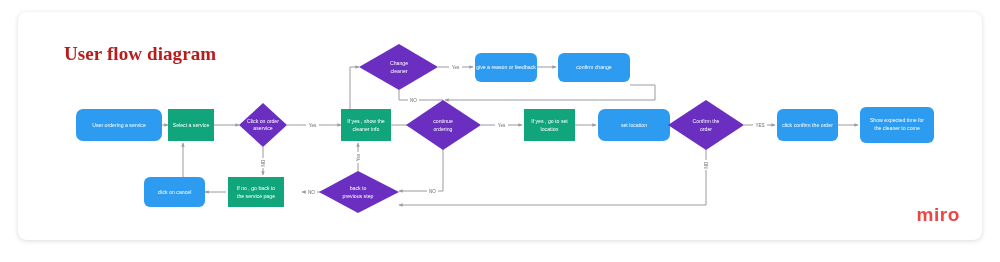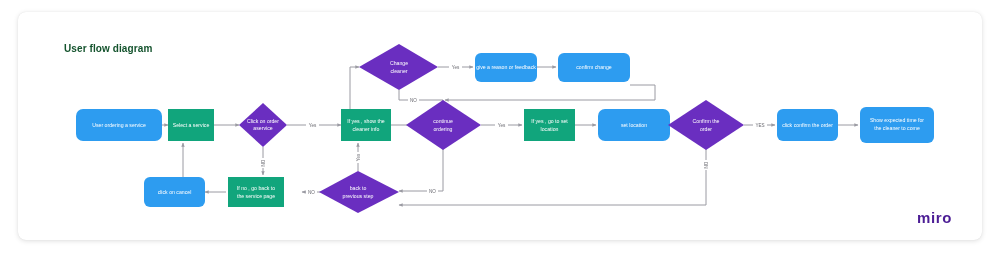--- a/index.html
+++ b/index.html
@@ -26,32 +26,33 @@
     height: 228px;
     background: #ffffff;
     border-radius: 8px;
     box-shadow: 0 1px 5px rgba(0,0,0,0.13), 0 0 1px rgba(0,0,0,0.10);
     overflow: hidden;
   }
   #page-title {
     position: absolute;
     left: 46px;
     top: 31px;
-    font-size: 10px;
+    font-size: 19px;
     font-weight: bold;
-    color: #14532d;
+    color: #b91c1c;
     letter-spacing: 0.1px;
     white-space: nowrap;
+    font-family: Liberation Serif, serif;
   }
   #miro-watermark {
     position: absolute;
-    right: 30px;
+    right: 22px;
     bottom: 14px;
-    font-size: 15px;
-    color: #4c1d95;
+    font-size: 19px;
+    color: #ef4444;
     letter-spacing: 0.6px;
     font-weight: 600;
   }
   #flow-svg {
     position: absolute;
     left: 0;
     top: 0;
   }
   .node-label {
     font-family: "Liberation Sans", sans-serif;

